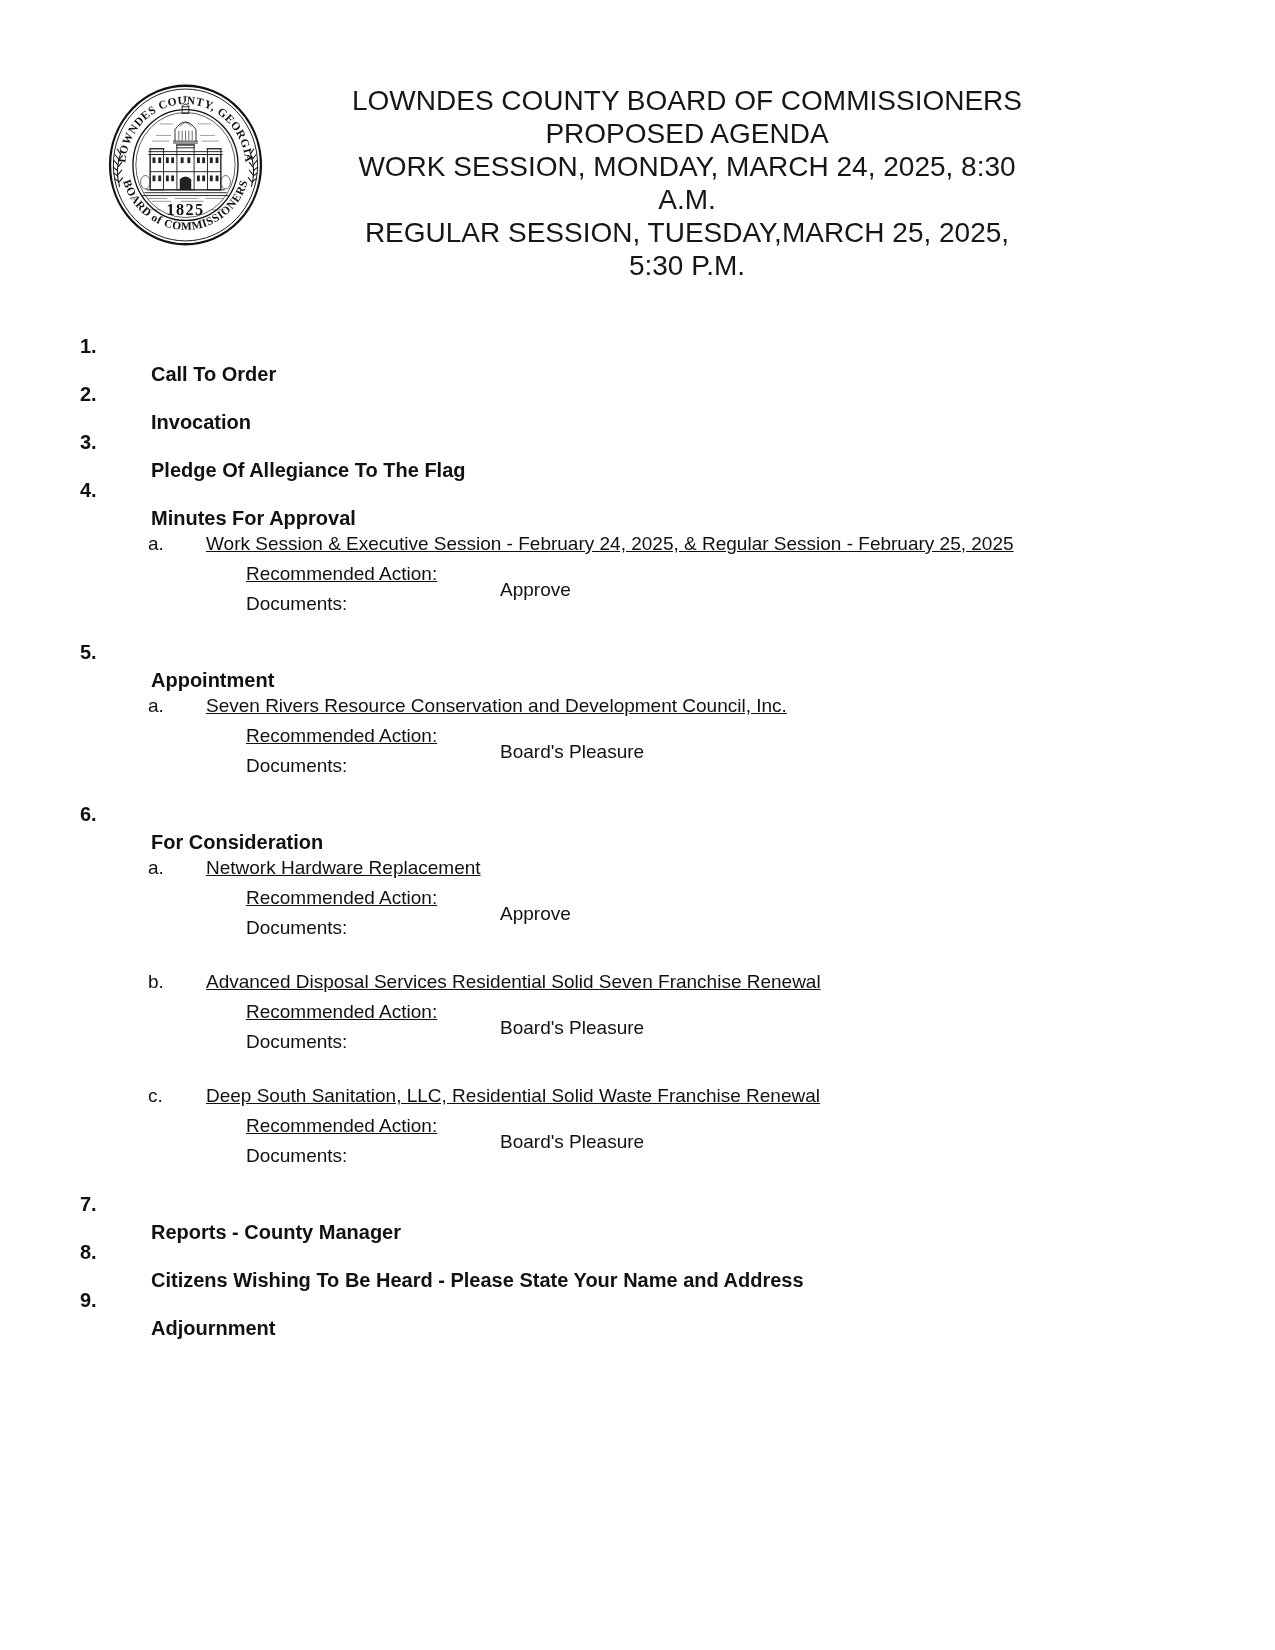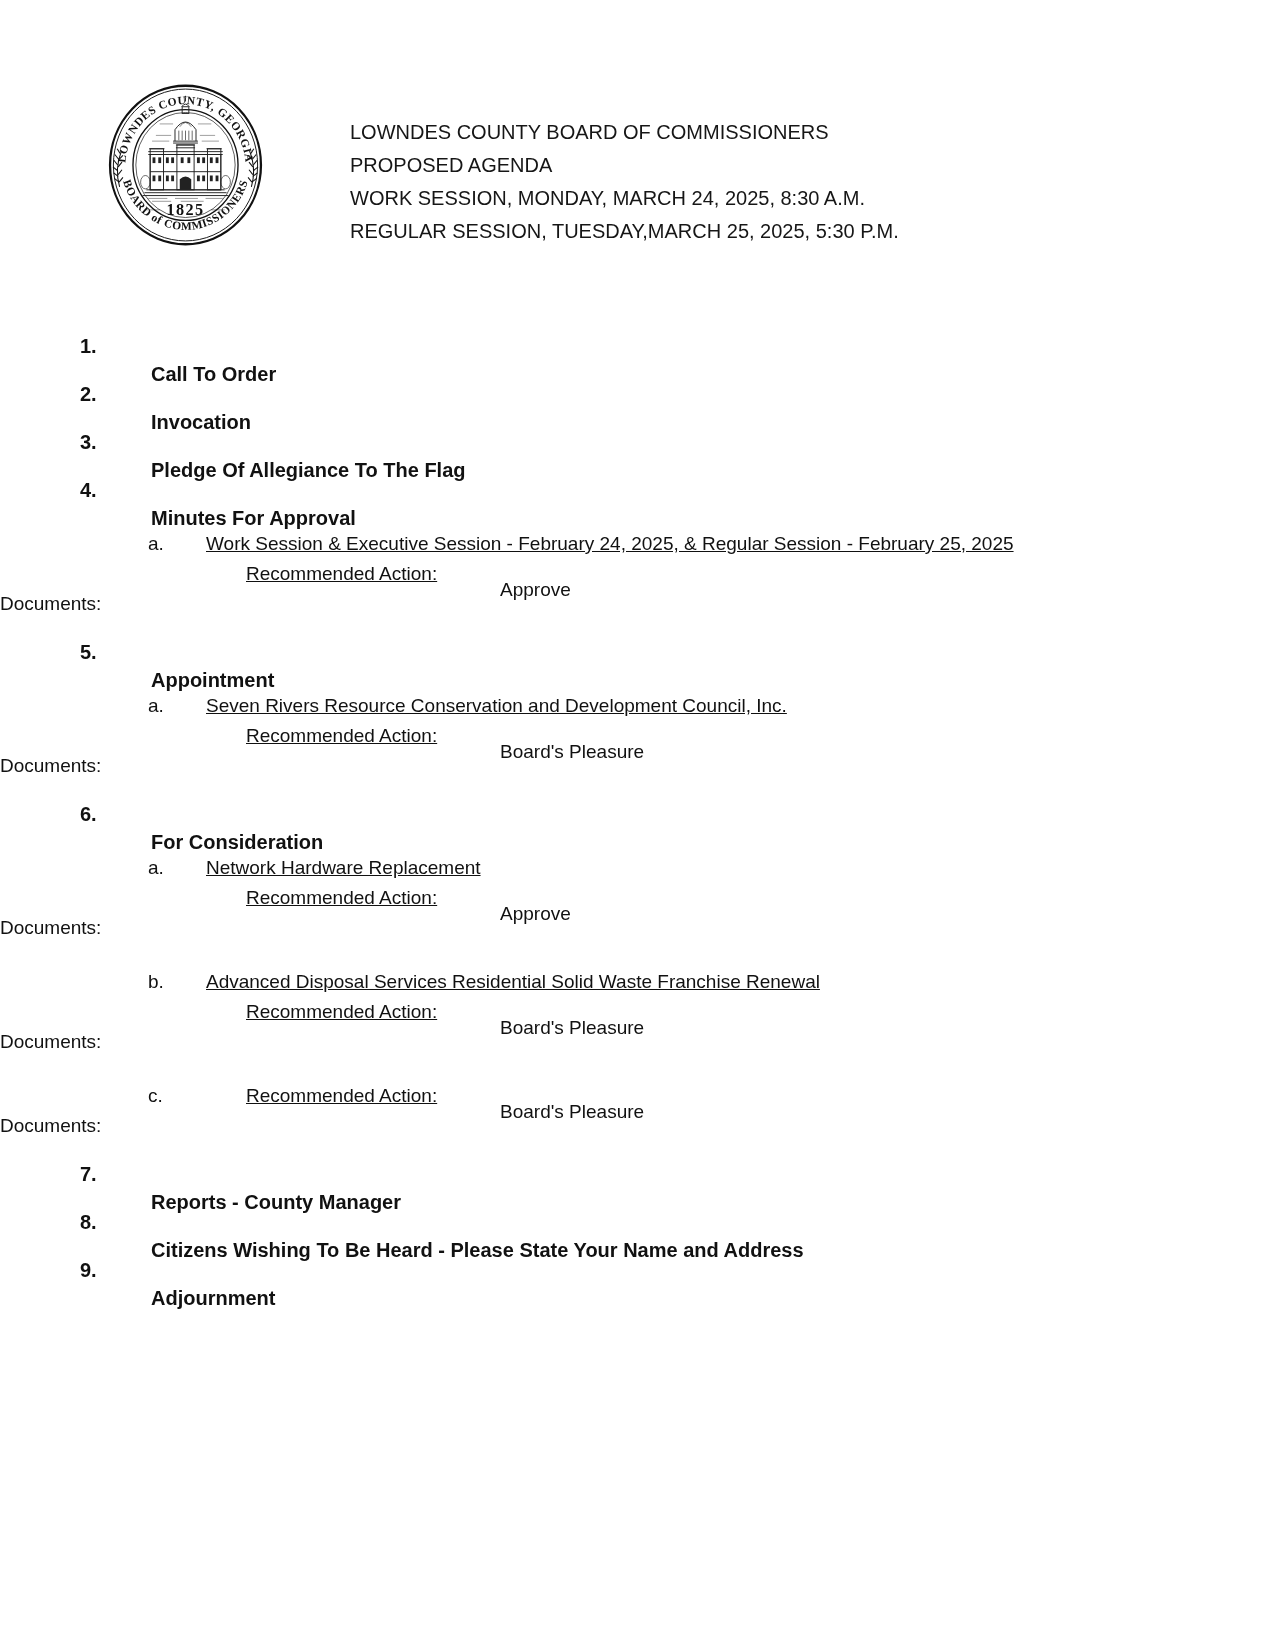--- a/index.html
+++ b/index.html
@@ -18,43 +18,43 @@
   }
   .seal-text{
     font-family:"Liberation Serif",serif;
     font-weight:700;font-size:12px;letter-spacing:0.6px;fill:#111;
   }
   .seal-year{
     font-family:"Liberation Serif",serif;
     font-weight:600;font-size:17px;letter-spacing:1.5px;fill:#111;
   }
   .header-text{
-    position:absolute;top:116px;left:350px;width:674px;
-    text-align:left;font-size:20px;line-height:33px;color:#161616;
+    position:absolute;top:84px;left:350px;width:674px;
+    text-align:center;font-size:28px;line-height:33px;color:#161616;
   }
   
   .agenda{
     position:absolute;top:334px;left:0;right:0;
     display:flex;flex-direction:column;
   }
   .main-item{
     position:relative;height:24px;margin-bottom:24px;
     font-weight:bold;font-size:20px;line-height:24px;
   }
   .main-item .num{position:absolute;left:80px;top:0;}
   .main-item .label{position:absolute;left:151px;top:0;white-space:nowrap;margin-top:28px;}
   .sub-item{
     position:relative;margin-top:3px;margin-bottom:21px;
     font-size:19px;line-height:30px;
   }
   .sub-item .letter{position:absolute;left:148px;top:0;}
   .sub-item .sub-title{margin-left:206px;white-space:nowrap;text-decoration:underline;}
   .sub-item .ra-line{margin-left:246px;position:relative;text-decoration:underline;}
   .sub-item .ra-value{position:absolute;left:254px;top:16px;white-space:nowrap;}
-  .sub-item .doc-line{}
+  .sub-item .doc-line{margin-left:246px;}
 </style>
 </head>
 <body>
 
 <div class="page">
 
   <svg class="seal" viewBox="0 0 170 178" xmlns="http://www.w3.org/2000/svg">
     <ellipse cx="85" cy="89" rx="79" ry="83" fill="#ffffff" stroke="#111" stroke-width="2.4"></ellipse>
     <ellipse cx="85" cy="89" rx="75.5" ry="79.5" fill="none" stroke="#111" stroke-width="1"></ellipse>
     <ellipse cx="85" cy="89" rx="55" ry="58" fill="none" stroke="#111" stroke-width="1.4"></ellipse>
@@ -240,30 +240,31 @@
       <div class="sub-title">Network Hardware Replacement</div>
       <div class="ra-line">
         <span class="ra-label">Recommended Action:</span>
         <span class="ra-value">Approve</span>
       </div>
       <div class="doc-line">Documents:</div>
     </div>
 
     <div class="sub-item">
       <span class="letter">b.</span>
-      <div class="sub-title">Advanced Disposal Services Residential Solid Waste Franchise Renewal</div>
+      <div class="sub-title">Advanced Disposal Services Residential Solid Seven Franchise Renewal</div>
       <div class="ra-line">
         <span class="ra-label">Recommended Action:</span>
         <span class="ra-value">Board's Pleasure</span>
       </div>
       <div class="doc-line">Documents:</div>
     </div>
 
     <div class="sub-item">
       <span class="letter">c.</span>
+      <div class="sub-title">Deep South Sanitation, LLC, Residential Solid Waste Franchise Renewal</div>
       <div class="ra-line">
         <span class="ra-label">Recommended Action:</span>
         <span class="ra-value">Board's Pleasure</span>
       </div>
       <div class="doc-line">Documents:</div>
     </div>
 
     <div class="main-item">
       <span class="num">7.</span>
       <span class="label">Reports - County Manager</span>

